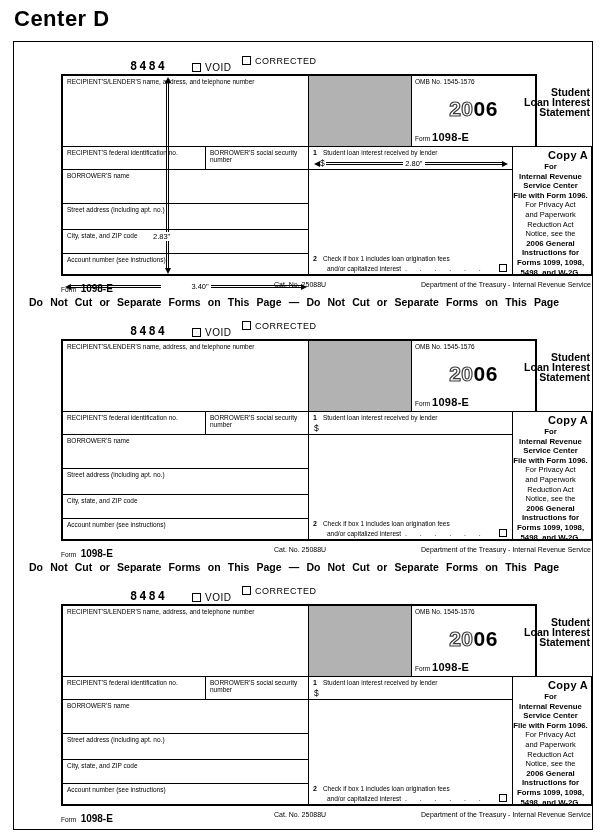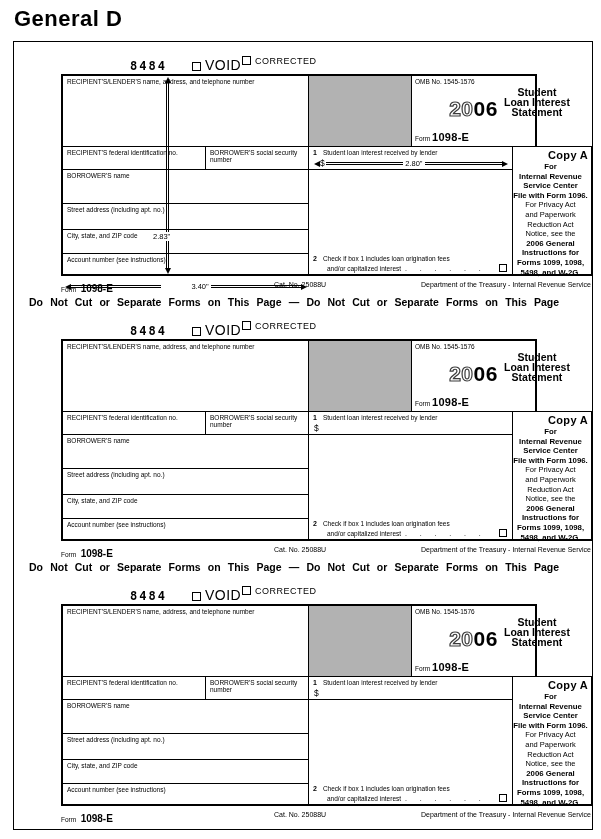--- a/index.html
+++ b/index.html
@@ -9,39 +9,39 @@
   .page-title { position:absolute; left:14px; top:6px; font-size:22px; font-weight:bold; letter-spacing:0.5px; }
 
   .page-border { position:absolute; left:13px; top:41px; width:580px; height:789px; border:1.6px solid #000; padding-top:15px; overflow:hidden; }
 
   .form-copy { width:530px; margin-left:47px; position:relative; }
 
   
   .code-row { position:relative; height:17px; }
   .print-code { position:absolute; left:69px; bottom:1px; font-family:"DejaVu Sans Mono", monospace; font-size:12px; font-weight:bold; letter-spacing:2px; }
   .cbx { display:inline-block; width:9px; height:9px; border:1px solid #000; background:#fff; vertical-align:-1px; }
-  .void-wrap { position:absolute; left:131px; bottom:1px; font-size:14px; letter-spacing:0.5px; }
+  .void-wrap { position:absolute; left:131px; bottom:1px; font-size:10px; letter-spacing:0.5px; }
   .corr-wrap { position:absolute; left:181px; bottom:8px; font-size:9px; letter-spacing:0.5px; }
   .void-wrap span.lbl, .corr-wrap span.lbl { margin-left:4px; }
 
   
   .form-box { position:relative; width:530px; height:202px; border-left:2px solid #000; border-bottom:2px solid #000; font-size:6.5px; }
 
   .row1 { position:absolute; top:0; left:0; width:474px; height:72px; border-top:2px solid #000; display:flex; }
   .cell-name { flex:0 0 246px; border-right:1.5px solid #000; padding:2px 0 0 4px; line-height:7.5px; }
   .cell-gray { flex:0 0 102px; background:#b2b2b2; }
   .cell-omb  { flex:1; border-left:1.5px solid #000; border-right:2px solid #000; padding:2px 3px; display:flex; flex-direction:column; }
   .omb-label { line-height:7.5px; }
   .tax-year { flex:1; display:flex; align-items:center; justify-content:center; font-size:21px; font-weight:bold; letter-spacing:0.5px; }
   .year-outline { color:#fff; -webkit-text-stroke:1.2px #3c3c3c; }
   .form-id-line { line-height:11px; white-space:nowrap; }
   .form-word { font-size:6.5px; }
   .form-number { font-size:11px; font-weight:bold; letter-spacing:0.3px; }
 
-  .row1-right { position:absolute; top:0; left:421px; width:109px; height:72px; padding:13px 3px 0 0; text-align:center; }
+  .row1-right { position:absolute; top:0; left:421px; width:109px; height:72px; padding:13px 3px 0 0; text-align:right; }
   .stmt-line { font-size:10.5px; font-weight:bold; line-height:10px; }
 
   .main { position:absolute; top:72px; left:0; width:530px; height:130px; border-top:1.5px solid #000; border-right:2px solid #000; display:flex; }
 
   .left-col { flex:0 0 246px; border-right:1.5px solid #000; display:flex; flex-direction:column; }
   .row-tin { height:23px; border-bottom:1.5px solid #000; display:flex; }
   .cell-tin { flex:0 0 143px; border-right:1.5px solid #000; padding:2px 0 0 4px; line-height:7px; }
   .cell-ssn { flex:1; padding:2px 0 0 4px; line-height:7px; }
   .row-bname { height:34px; border-bottom:1.5px solid #000; padding:2px 0 0 4px; position:relative; }
   .row-street { height:26px; border-bottom:1.5px solid #000; padding:2px 0 0 4px; }
@@ -93,21 +93,21 @@
   .with-arrows .vlabel { display:block; }
 
   .meas-h-name { position:absolute; left:2px; top:113px; width:242px; height:7px; align-items:center; z-index:3; }
   .meas-h-name .meas-label { margin-left:28px; }
   .meas-h-box1 { position:absolute; left:5px; top:13px; width:194px; height:7px; align-items:center; z-index:3; }
   .dollar-inline { font-size:8.5px; line-height:7px; background:#fff; padding-right:1px; }
 </style>
 </head>
 <body>
 
-<div class="page-title">General D</div>
+<div class="page-title">Center D</div>
 
 <div class="page-border">
   <div class="form-copy with-arrows">
   <div class="code-row">
     <span class="print-code">8484</span>
     <span class="void-wrap"><span class="cbx"></span><span class="lbl">VOID</span></span>
     <span class="corr-wrap"><span class="cbx"></span><span class="lbl">CORRECTED</span></span>
   </div>
 
   <div class="form-box">

